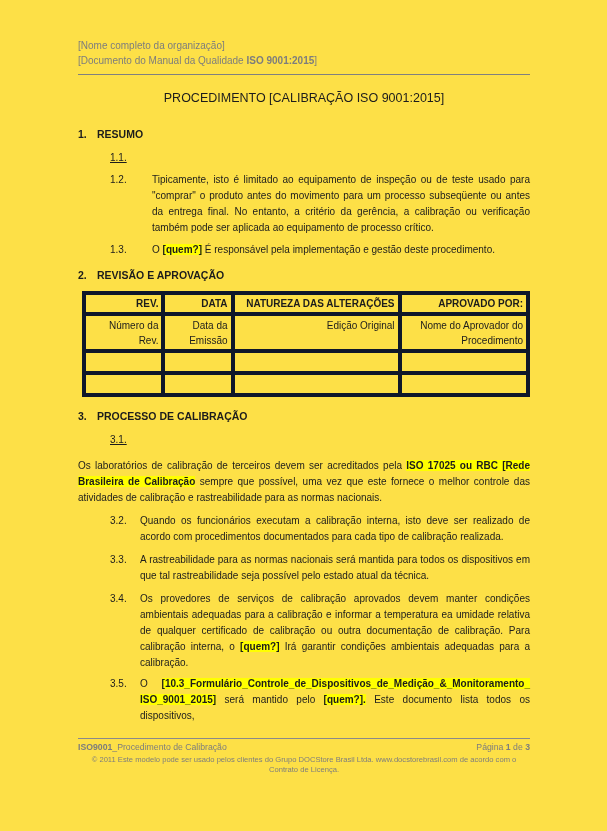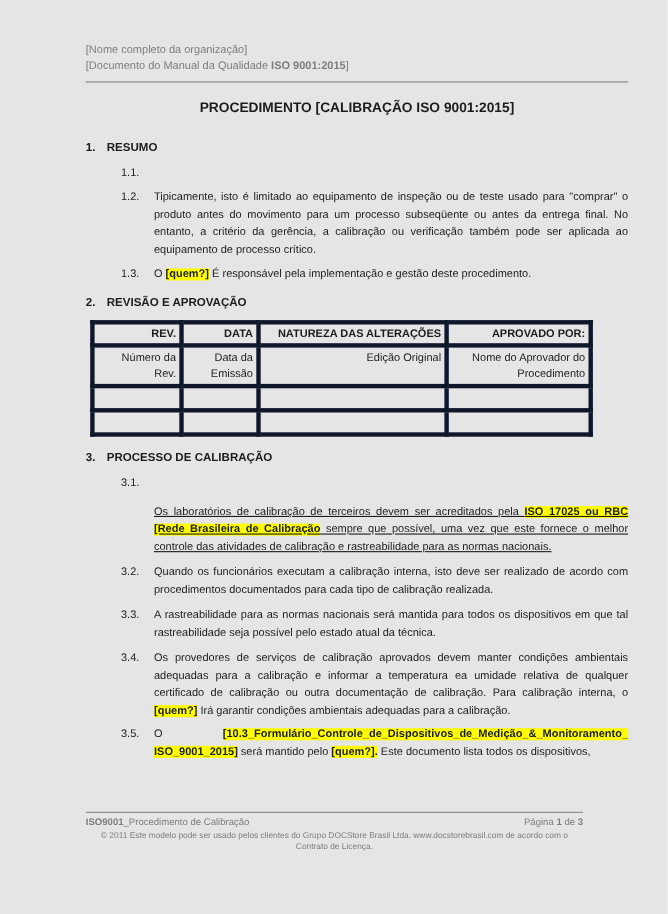--- a/index.html
+++ b/index.html
@@ -1,43 +1,43 @@
 <!DOCTYPE html>
 <html><head>
 <meta charset="utf-8">
 <style>
   * { margin:0; padding:0; box-sizing:border-box; }
   html,body { background:#ffffff; }
   .page {
     position:relative;
     width:607px; height:831px;
-    background:#e5e5e5;
+    background:#fde047;
     font-family:"Liberation Sans", sans-serif;
     color:#1c1c1c;
     font-size:10px; line-height:16px;
-    padding:38px 36px 0 78px;
+    padding:38px 77px 0 78px;
     overflow:hidden;
   }
   .b { font-weight:bold; }
   .muted { color:#7d7d7d; }
   .doc-header { font-size:10px; line-height:15px; }
   .hrule { border-top:1px solid #808080; margin-top:6px; }
-  .title { text-align:center; font-size:12.5px; font-weight:bold; margin-top:15px; line-height:16px; }
+  .title { text-align:center; font-size:12.5px; font-weight:normal; margin-top:15px; line-height:16px; }
 
   .sec-h { display:flex; font-weight:bold; font-size:10.5px; line-height:13px; }
   .sec-h .sec-num { width:19px; flex:none; }
   .mt-h1 { margin-top:22px; }
   .mt-h2 { margin-top:11px; }
   .mt-h3 { margin-top:13px; }
 
   .item { display:flex; }
   .item .inum { width:30px; margin-left:32px; flex:none; }
   .item .itext { flex:1; text-align:justify; }
-  .subpara { margin-left:62px; text-align:justify;text-decoration:underline; }
-  .mt9 { margin-top:9px; } .mt6 { margin-top:6px; } .mt7 { margin-top:7px; }
+  .subpara { text-align:justify; }
+  .mt9 { margin-top:9px;text-decoration:underline; } .mt6 { margin-top:6px;gap:12px; } .mt7 { margin-top:7px; }
   .mt10 { margin-top:10px; } .mt5 { margin-top:5px; }
 
   .hl { background:#ffff00; font-weight:bold; }
 
   table.rev-table { border-collapse:collapse; margin-top:9px; margin-left:4px; table-layout:fixed; }
   table.rev-table th, table.rev-table td {
     border:4px solid #0f172a; text-align:right; font-size:10px; line-height:15px; padding:1px 3px;
   }
   table.rev-table th { font-weight:bold; height:21px; vertical-align:middle; }
   table.rev-table tr.r1 td { height:36px; vertical-align:top; padding-top:2px; }

